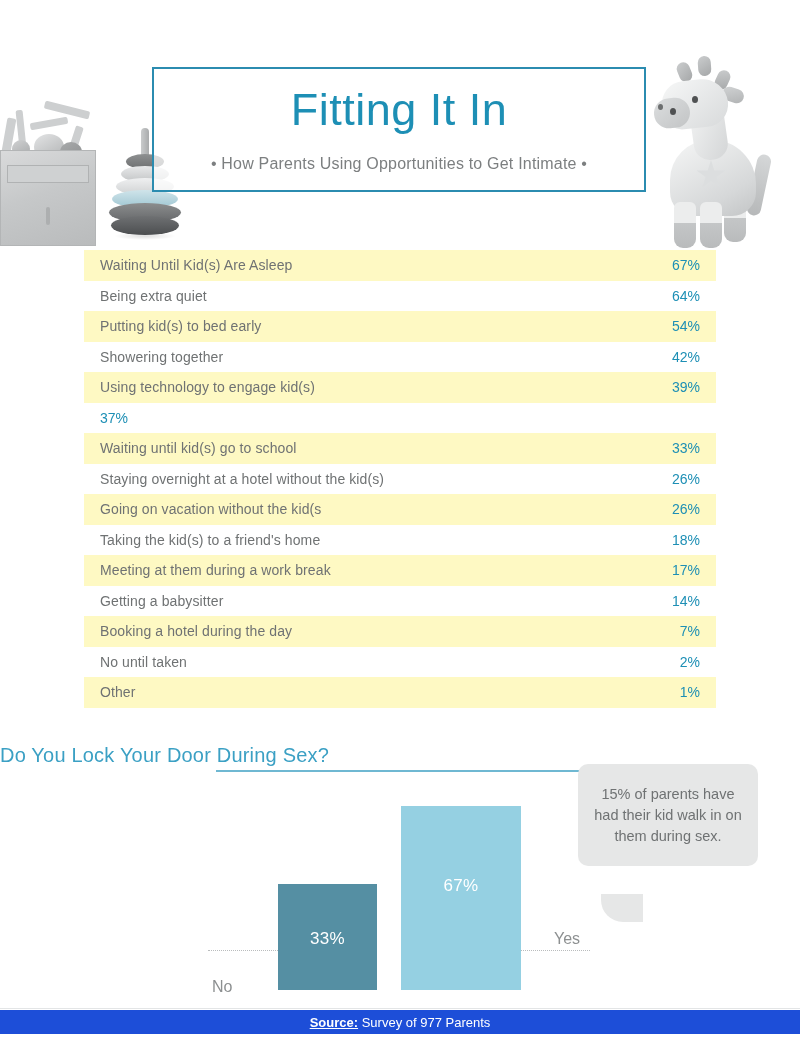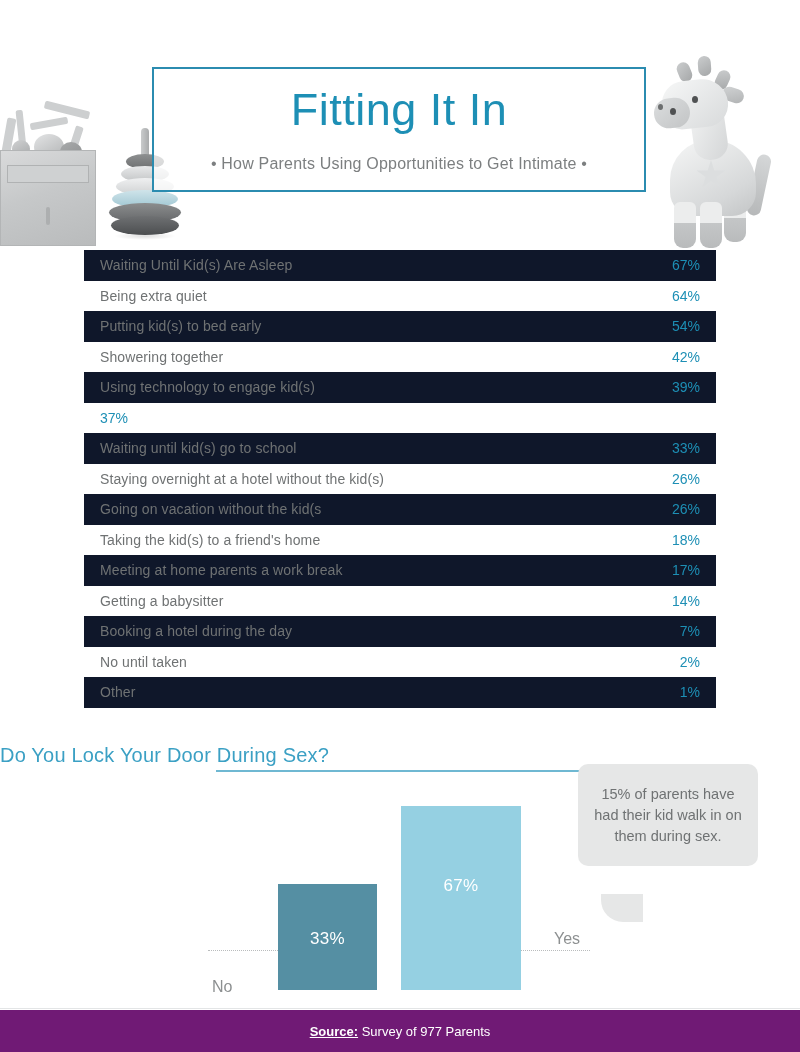--- a/index.html
+++ b/index.html
@@ -137,21 +137,21 @@
     text-align:center; font-size:16px; color:#7c7f80; font-weight:300;
     letter-spacing:0.2px;
   }
 
   
   #list { position:absolute; left:84px; top:250px; width:632px; }
   .row {
     position:relative; height:30.5px; display:flex; align-items:center;
     justify-content:space-between; padding: 0 16px;
   }
-  .row.alt { background:#0f172a; }
+  .row.alt { background:#fef9c3; }
   .row-label { font-size:14px; color:#6f7273; font-weight:300; letter-spacing:.1px; }
   .row-value { font-size:14px; color:#1d8fb5; font-weight:400; }
 
   
   #chart-title {
     position:absolute; left:0; right:0; top:744px; 
     font-size:20px; color:#3ba0c4; font-weight:300; letter-spacing:.2px;
   }
   #chart-title-underline {
     position:absolute; left:216px; top:770px; width:368px; height:2px; background:#6fb8d2;
@@ -193,22 +193,22 @@
     font-weight:300; padding:0 12px;
   }
   #callout-tail {
     position:absolute; left:601px; top:894px; width:42px; height:28px;
     background:#e6e7e7; border-radius: 0 0 0 22px;
   }
 
   
   #footer-rule { position:absolute; left:0; top:1008px; width:800px; height:1px; background:#e3e5e6; }
   #footer {
-    position:absolute; left:0; top:1010px; width:800px; height:42px;
-    background:#701a75; display:flex; align-items:center; justify-content:center;
+    position:absolute; left:0; top:1010px; width:800px; height:24px;
+    background:#1d4ed8; display:flex; align-items:center; justify-content:center;
   }
   #footer-inner { font-size:13px; color:#ffffff; font-weight:300; }
   #footer-label { font-weight:bold; text-decoration: underline; }
 </style>
 </head>
 <body>
 
 <div id="header">
 
   <div class="toybox">
@@ -293,21 +293,21 @@
   </div>
   <div class="row alt">
     <span class="row-label">Going on vacation without the kid(s</span>
     <span class="row-value">26%</span>
   </div>
   <div class="row">
     <span class="row-label">Taking the kid(s) to a friend's home</span>
     <span class="row-value">18%</span>
   </div>
   <div class="row alt">
-    <span class="row-label">Meeting at home parents a work break</span>
+    <span class="row-label">Meeting at them during a work break</span>
     <span class="row-value">17%</span>
   </div>
   <div class="row">
     <span class="row-label">Getting a babysitter</span>
     <span class="row-value">14%</span>
   </div>
   <div class="row alt">
     <span class="row-label">Booking a hotel during the day</span>
     <span class="row-value">7%</span>
   </div>

